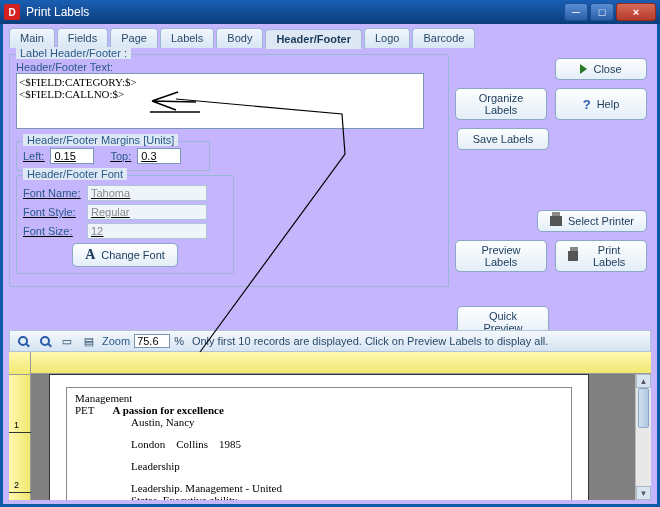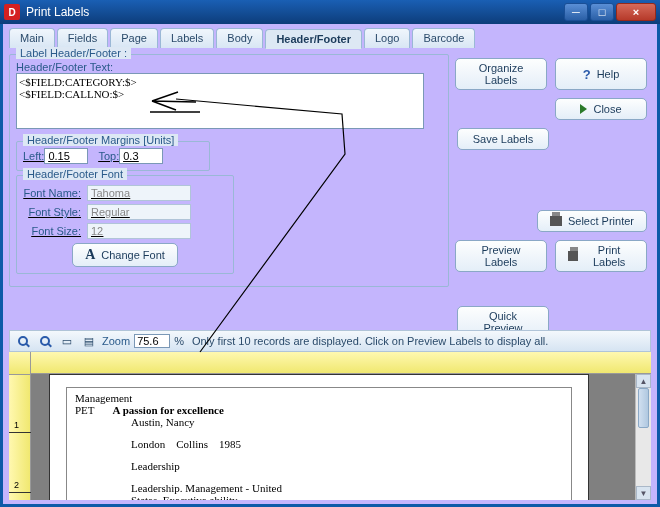--- a/index.html
+++ b/index.html
@@ -17,29 +17,29 @@
   .tab { padding: 3px 10px; background: linear-gradient(to bottom, #f0f6fc, #d8e6f4); border: 1px solid #9ab8d6; border-bottom: none; border-radius: 4px 4px 0 0; cursor: pointer; color: #2a4a6a; }
   .tab.active { background: #dde8f4; border-bottom: 1px solid #dde8f4; position: relative; top: 1px; font-weight: bold; color: #1a3a5a; }
   
   .main-area { position: absolute; top: 28px; left: 6px; right: 6px; bottom: 0; }
   
   .left-panel { position: absolute; left: 0; top: 0; width: 440px; }
   
   .groupbox { border: 1px solid #9ab8d6; margin: 2px 0; padding: 6px; position: relative; border-radius: 2px; text-decoration: underline; }
   .groupbox > .legend { position: absolute; top: -8px; left: 6px; background: #dde8f4; padding: 0 4px; color: #2a5a8a; font-size: 11px; }
   
-  .label-txt { color: #2a5a8a; display: inline-block; text-align: right; }
+  .label-txt { color: #2a5a8a; display: inline-block; }
   
   textarea.header-text { width: 408px; height: 56px; border: 1px solid #7a98b6; background: white; font-family: Tahoma; font-size: 11px; padding: 2px; resize: none; }
   
-  .margin-row { display: flex; align-items: center; }
+  .margin-row { display: flex; align-items: center; gap: 6px; }
   .margin-row input { width: 44px; border: 1px solid #7a98b6; background: white; padding: 1px 3px; font-size: 11px; }
   
   .font-row { display: flex; align-items: center; gap: 6px; margin: 3px 0; }
-  .font-row input { width: 104px; border: 1px solid #b0c4d8; background: #eef4fa; color: #888; padding: 1px 3px; font-size: 11px; }
+  .font-row input { width: 120px; border: 1px solid #b0c4d8; background: #eef4fa; color: #888; padding: 1px 3px; font-size: 11px; }
   
   .btn { display: inline-flex; align-items: center; justify-content: center; gap: 6px; padding: 3px 12px; background: linear-gradient(to bottom, #fdfefe, #e4eef8); border: 1px solid #8aa8c6; border-radius: 5px; cursor: pointer; color: #1a3a5a; font-size: 11px; min-height: 22px; }
   
   .right-panel { position: absolute; right: 0; top: 6px; width: 190px; display: flex; flex-direction: column; gap: 8px; align-items: flex-end; padding-right: 4px; }
   .right-panel .row { display: flex; gap: 8px; justify-content: flex-end; width: 100%; }
   .right-panel .btn { min-width: 86px; }
   .right-panel .btn.wide { min-width: 92px; }
   
   .toolbar { position: absolute; left: 0; right: 0; top: 278px; height: 22px; background: linear-gradient(to bottom, #f4f8fc, #d6e4f2); border: 1px solid #b0c4d8; display: flex; align-items: center; padding: 0 4px; gap: 4px; font-size: 11px; color: #2a4a6a; }
   .toolbar .tb-btn { width: 18px; height: 18px; border: 1px solid transparent; display: flex; align-items: center; justify-content: center; cursor: pointer; border-radius: 2px; }
@@ -143,31 +143,31 @@
               <span class="ico-font">A</span>
               <span>Change Font</span>
             </button>
           </div>
         </div>
       </div>
     </div>
 
     <div class="right-panel">
       <div class="row">
+        <span></span>
+        <button class="btn wide">
+          <span class="ico-arrow-right"></span>
+          <span>Close</span>
+        </button>
+      </div>
+      <div class="row">
         <button class="btn wide">Organize Labels</button>
         <button class="btn wide">
           <span class="ico-help">?</span>
           <span>Help</span>
-        </button>
-      </div>
-      <div class="row">
-        <span></span>
-        <button class="btn wide">
-          <span class="ico-arrow-right"></span>
-          <span>Close</span>
         </button>
       </div>
       <div class="row">
         <button class="btn wide" style="margin-right:98px">Save Labels</button>
       </div>
       <div style="height:44px"></div>
       <div class="row">
         <span></span>
         <button class="btn wide">
           <span class="ico-printer"></span>

